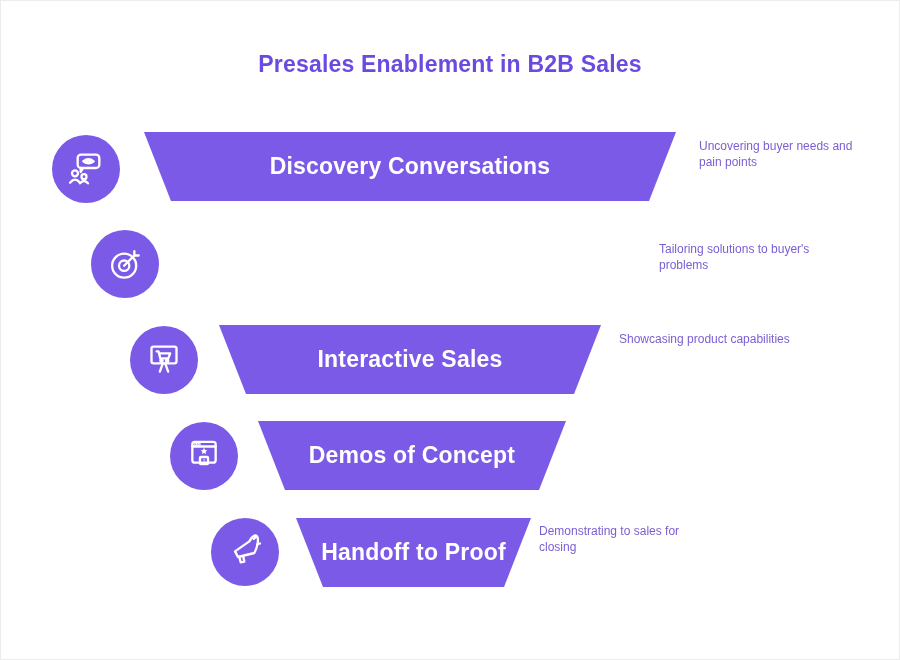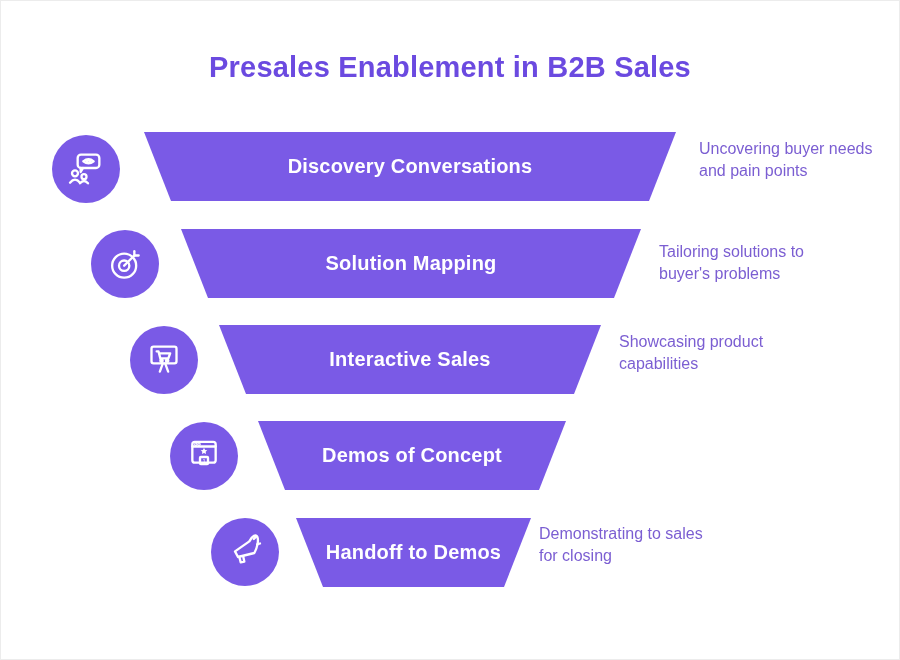--- a/index.html
+++ b/index.html
@@ -9,38 +9,38 @@
     background:#ffffff;
     font-family:"Liberation Sans", sans-serif;
     overflow:hidden;
     border:1px solid #ececec;
     box-sizing:border-box;
   }
   .title {
     position:absolute;
     top:50px; left:0; width:100%;
     text-align:center;
-    font-size:29px;
+    font-size:23px;
     font-weight:bold;
     color:#6b4ae0;
     letter-spacing:0.2px;
   }
   .bar {
     position:absolute;
     height:69px;
     background:#7a5ae6;
     clip-path:polygon(0 0, 100% 0, calc(100% - 27px) 100%, 27px 100%);
     display:flex;
     align-items:center;
     justify-content:center;
   }
   .bar .stage-label {
     color:#ffffff;
     font-weight:bold;
-    font-size:20px;
+    font-size:23px;
     letter-spacing:0.2px;
   }
   .icon-badge {
     position:absolute;
     width:68px; height:68px;
     border-radius:50%;
     background:#7a5ae6;
     display:flex;
     align-items:center;
     justify-content:center;
@@ -49,21 +49,21 @@
     width:40px; height:40px;
     stroke:#ffffff;
     stroke-width:1.4;
     fill:none;
     stroke-linecap:round;
     stroke-linejoin:round;
   }
   .desc {
     position:absolute;
     width:175px;
-    font-size:16px;
+    font-size:12px;
     line-height:1.35;
     color:#7b5ed2;
   }
 </style>
 </head>
 <body>
 
 <div id="canvas">
 
   <div class="title">Presales Enablement in B2B Sales</div>
@@ -86,23 +86,20 @@
   <div class="desc" style="left:698px; top:137px;">Uncovering buyer needs and pain points</div>
 
   <div class="icon-badge" style="left:90px; top:229px;">
     <svg viewBox="0 0 24 24">
       <circle cx="11.5" cy="13" r="7.2"></circle>
       <circle cx="11.5" cy="13" r="3.1"></circle>
       <path d="M11.5 13 L17.6 6.9"></path>
       <path d="M17.6 6.9 L17.6 4.3"></path>
       <path d="M17.6 6.9 L20.2 6.9"></path>
     </svg>
-  </div>
-  <div class="bar" style="left:180px; top:228px; width:460px;">
-    <span class="stage-label">Solution Mapping</span>
   </div>
   <div class="desc" style="left:658px; top:240px;">Tailoring solutions to buyer's problems</div>
 
   <div class="icon-badge" style="left:129px; top:325px;">
     <svg viewBox="0 0 24 24">
       <rect x="4.5" y="4" width="15" height="10" rx="1.2"></rect>
       <path d="M9.5 19 L11.3 14"></path>
       <path d="M14.5 19 L12.7 14"></path>
       <path d="M7.6 6.8 L8.7 6.8 L9.8 11 L14.6 11 L15.7 8 L9.2 8"></path>
       <circle cx="10.5" cy="12.4" r="0.7"></circle>
@@ -131,17 +128,17 @@
 
   <div class="icon-badge" style="left:210px; top:517px;">
     <svg viewBox="0 0 24 24">
       <path d="M6 11.6 L14.6 5.6 A1.6 4.2 20 0 1 17.6 12.6 L7.8 15 Z"></path>
       <path d="M8.6 15 L9.4 18.2 L11.6 17.7 L10.9 14.6"></path>
       <path d="M17.3 4.2 L18.5 3"></path>
       <path d="M19.3 7.4 L21 6.9"></path>
     </svg>
   </div>
   <div class="bar" style="left:295px; top:517px; width:235px;">
-    <span class="stage-label">Handoff to Demos</span>
+    <span class="stage-label">Handoff to Proof</span>
   </div>
   <div class="desc" style="left:538px; top:522px;">Demonstrating to sales for closing</div>
 
 </div>
 
 </body></html>

